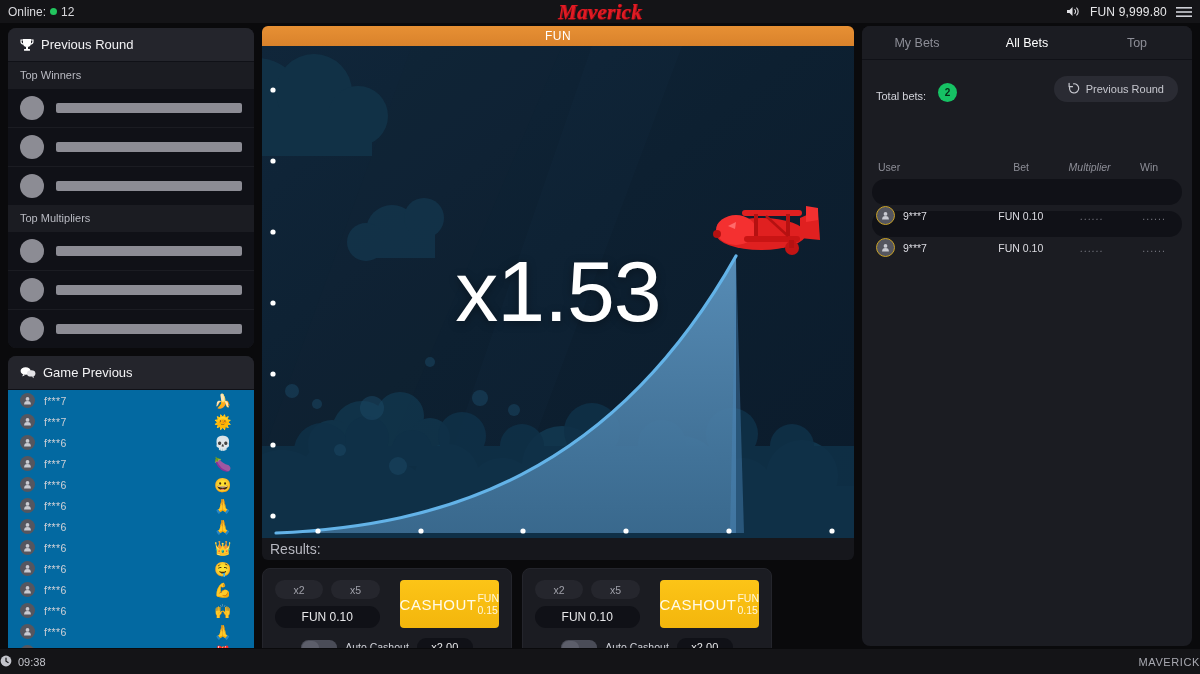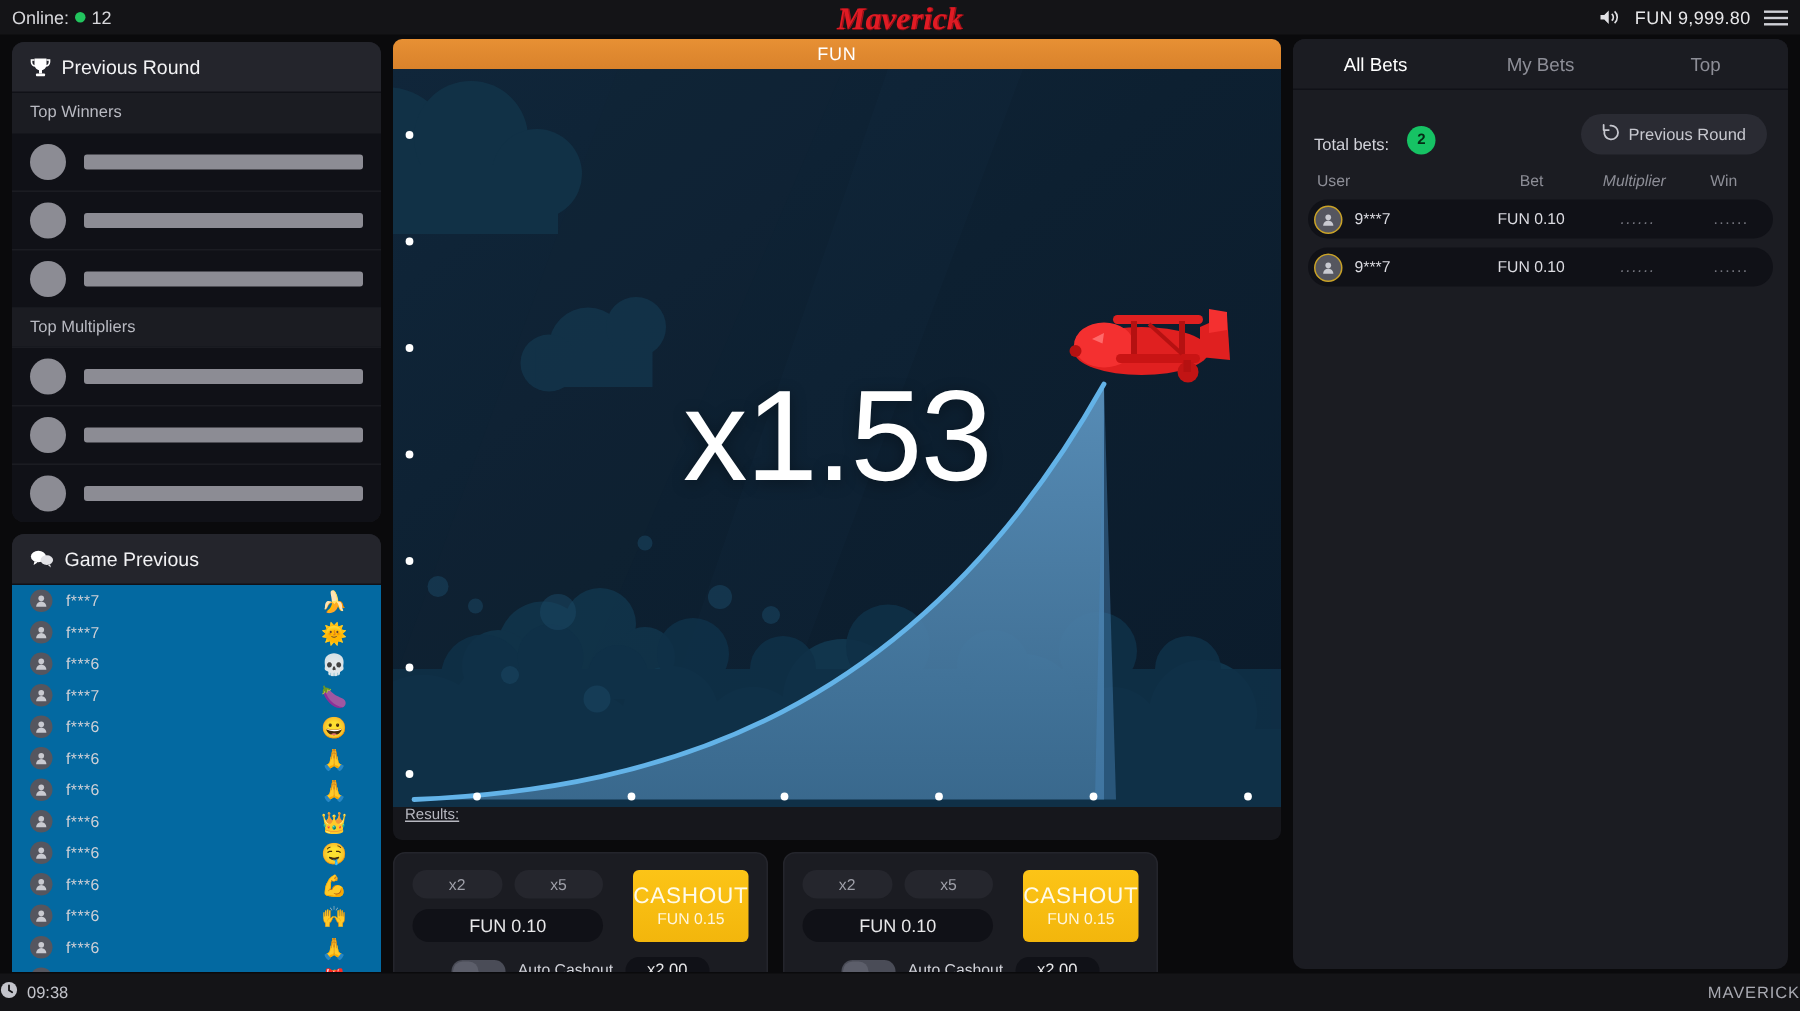--- a/index.html
+++ b/index.html
@@ -94,22 +94,22 @@
   }
   .canvas-wrap svg { position: absolute; inset: 0; }
   .multiplier {
     position: absolute; left: 0; right: 0; top: 196px;
     text-align: center; font-size: 86px; font-weight: 300;
     color: #fff; letter-spacing: -1px;
     text-shadow: 0 2px 10px rgba(0,0,0,.35);
   }
   .results-bar {
     height: 22px; background: #16171c; border-radius: 0 0 6px 6px;
-    display: flex; align-items: flex-start; padding: 0 8px;
-    font-size: 10px; color: #b6b7bf; text-decoration: underline;
+    display: flex; align-items: center; padding: 0 8px;
+    font-size: 14px; color: #b6b7bf;
   }
 
   
   .bets-row { display: flex; gap: 10px; margin-top: 8px; }
   .bet-panel {
     width: 250px; background: #1b1c22; border-radius: 8px;
     padding: 11px 12px 10px; border: 1px solid #24252c;
   }
   .bet-top { display: flex; gap: 20px; align-items: flex-start; }
   .bet-left { width: 128px; }
@@ -120,21 +120,21 @@
     font-size: 10.5px; color: #9fa0a9;
   }
   .amount {
     height: 22px; border-radius: 11px; background: #101117;
     display: flex; align-items: center; justify-content: center;
     font-size: 12px; color: #e8e8ea;
   }
   .cashout {
     flex: 1; height: 48px; border-radius: 4px;
     background: linear-gradient(#fcc417, #f3b60c);
-    display: flex; flex-direction: column; align-items: center; justify-content: center;
+    display: flex; flex-direction: row; align-items: center; justify-content: center;
     gap: 1px; cursor: pointer;
   }
   .cashout .t1 { font-size: 15px; color: #fffbe9; letter-spacing: .5px; }
   .cashout .t2 { font-size: 10.5px; color: #fff6dd; }
   .bet-bottom { display: flex; align-items: center; justify-content: center; gap: 8px; margin-top: 10px; }
   .toggle {
     width: 36px; height: 15px; border-radius: 8px; background: #4a4c57;
     position: relative; flex: none;
   }
   .toggle::after {
@@ -161,21 +161,21 @@
     width: 19px; height: 19px; border-radius: 50%; background: #16c264;
     display: flex; align-items: center; justify-content: center;
     font-size: 10px; color: #052b15; font-weight: bold;
   }
   .prev-round-btn {
     margin-left: auto; display: flex; align-items: center; gap: 6px;
     background: #2a2b33; border-radius: 14px; padding: 6px 14px;
     font-size: 11px; color: #c6c7ce; cursor: pointer;
   }
   .cols { display: flex; padding: 2px 16px 6px; font-size: 10.5px; color: #8d8e97; }
-  .cols > div, .brow > div { text-align: center; }
+  .cols > div, .brow > div { text-align: center; margin-top: 47px; }
   .c-user { width: 36%; text-align: left !important; }
   .c-bet  { width: 24%; }
   .c-mult { width: 22%; font-style: italic; }
   .c-win  { width: 18%; }
   .brow {
     display: flex; align-items: center; margin: 0 10px 6px;
     background: #101117; border-radius: 15px; height: 26px;
     font-size: 10.5px; color: #dcdce2;
   }
   .brow .c-user { display: flex; align-items: center; gap: 8px; padding-left: 4px; }
@@ -599,22 +599,22 @@
           <div class="toggle"></div>
           <span class="auto-lbl">Auto Cashout</span>
           <div class="auto-val">x2.00</div>
         </div>
       </div>
     </div>
   </div>
 
   <div class="right-col">
     <div class="tabs">
+      <div class="tab">My Bets</div>
       <div class="tab active">All Bets</div>
-      <div class="tab">My Bets</div>
       <div class="tab">Top</div>
     </div>
     <div class="bets-head">
       <span class="tb-lbl">Total bets:</span>
       <span class="badge-green">2</span>
       <div class="prev-round-btn">
         <span>
           <svg width="12" height="12" viewBox="0 0 12 12">
               <path d="M1.6 5.4a4.6 4.6 0 104-3.6" stroke="#c6c7ce" stroke-width="1.2" fill="none" stroke-linecap="round"></path>
               <path d="M1.1 1.3v3.4h3.4" stroke="#c6c7ce" stroke-width="1.2" fill="none" stroke-linecap="round" stroke-linejoin="round"></path>

